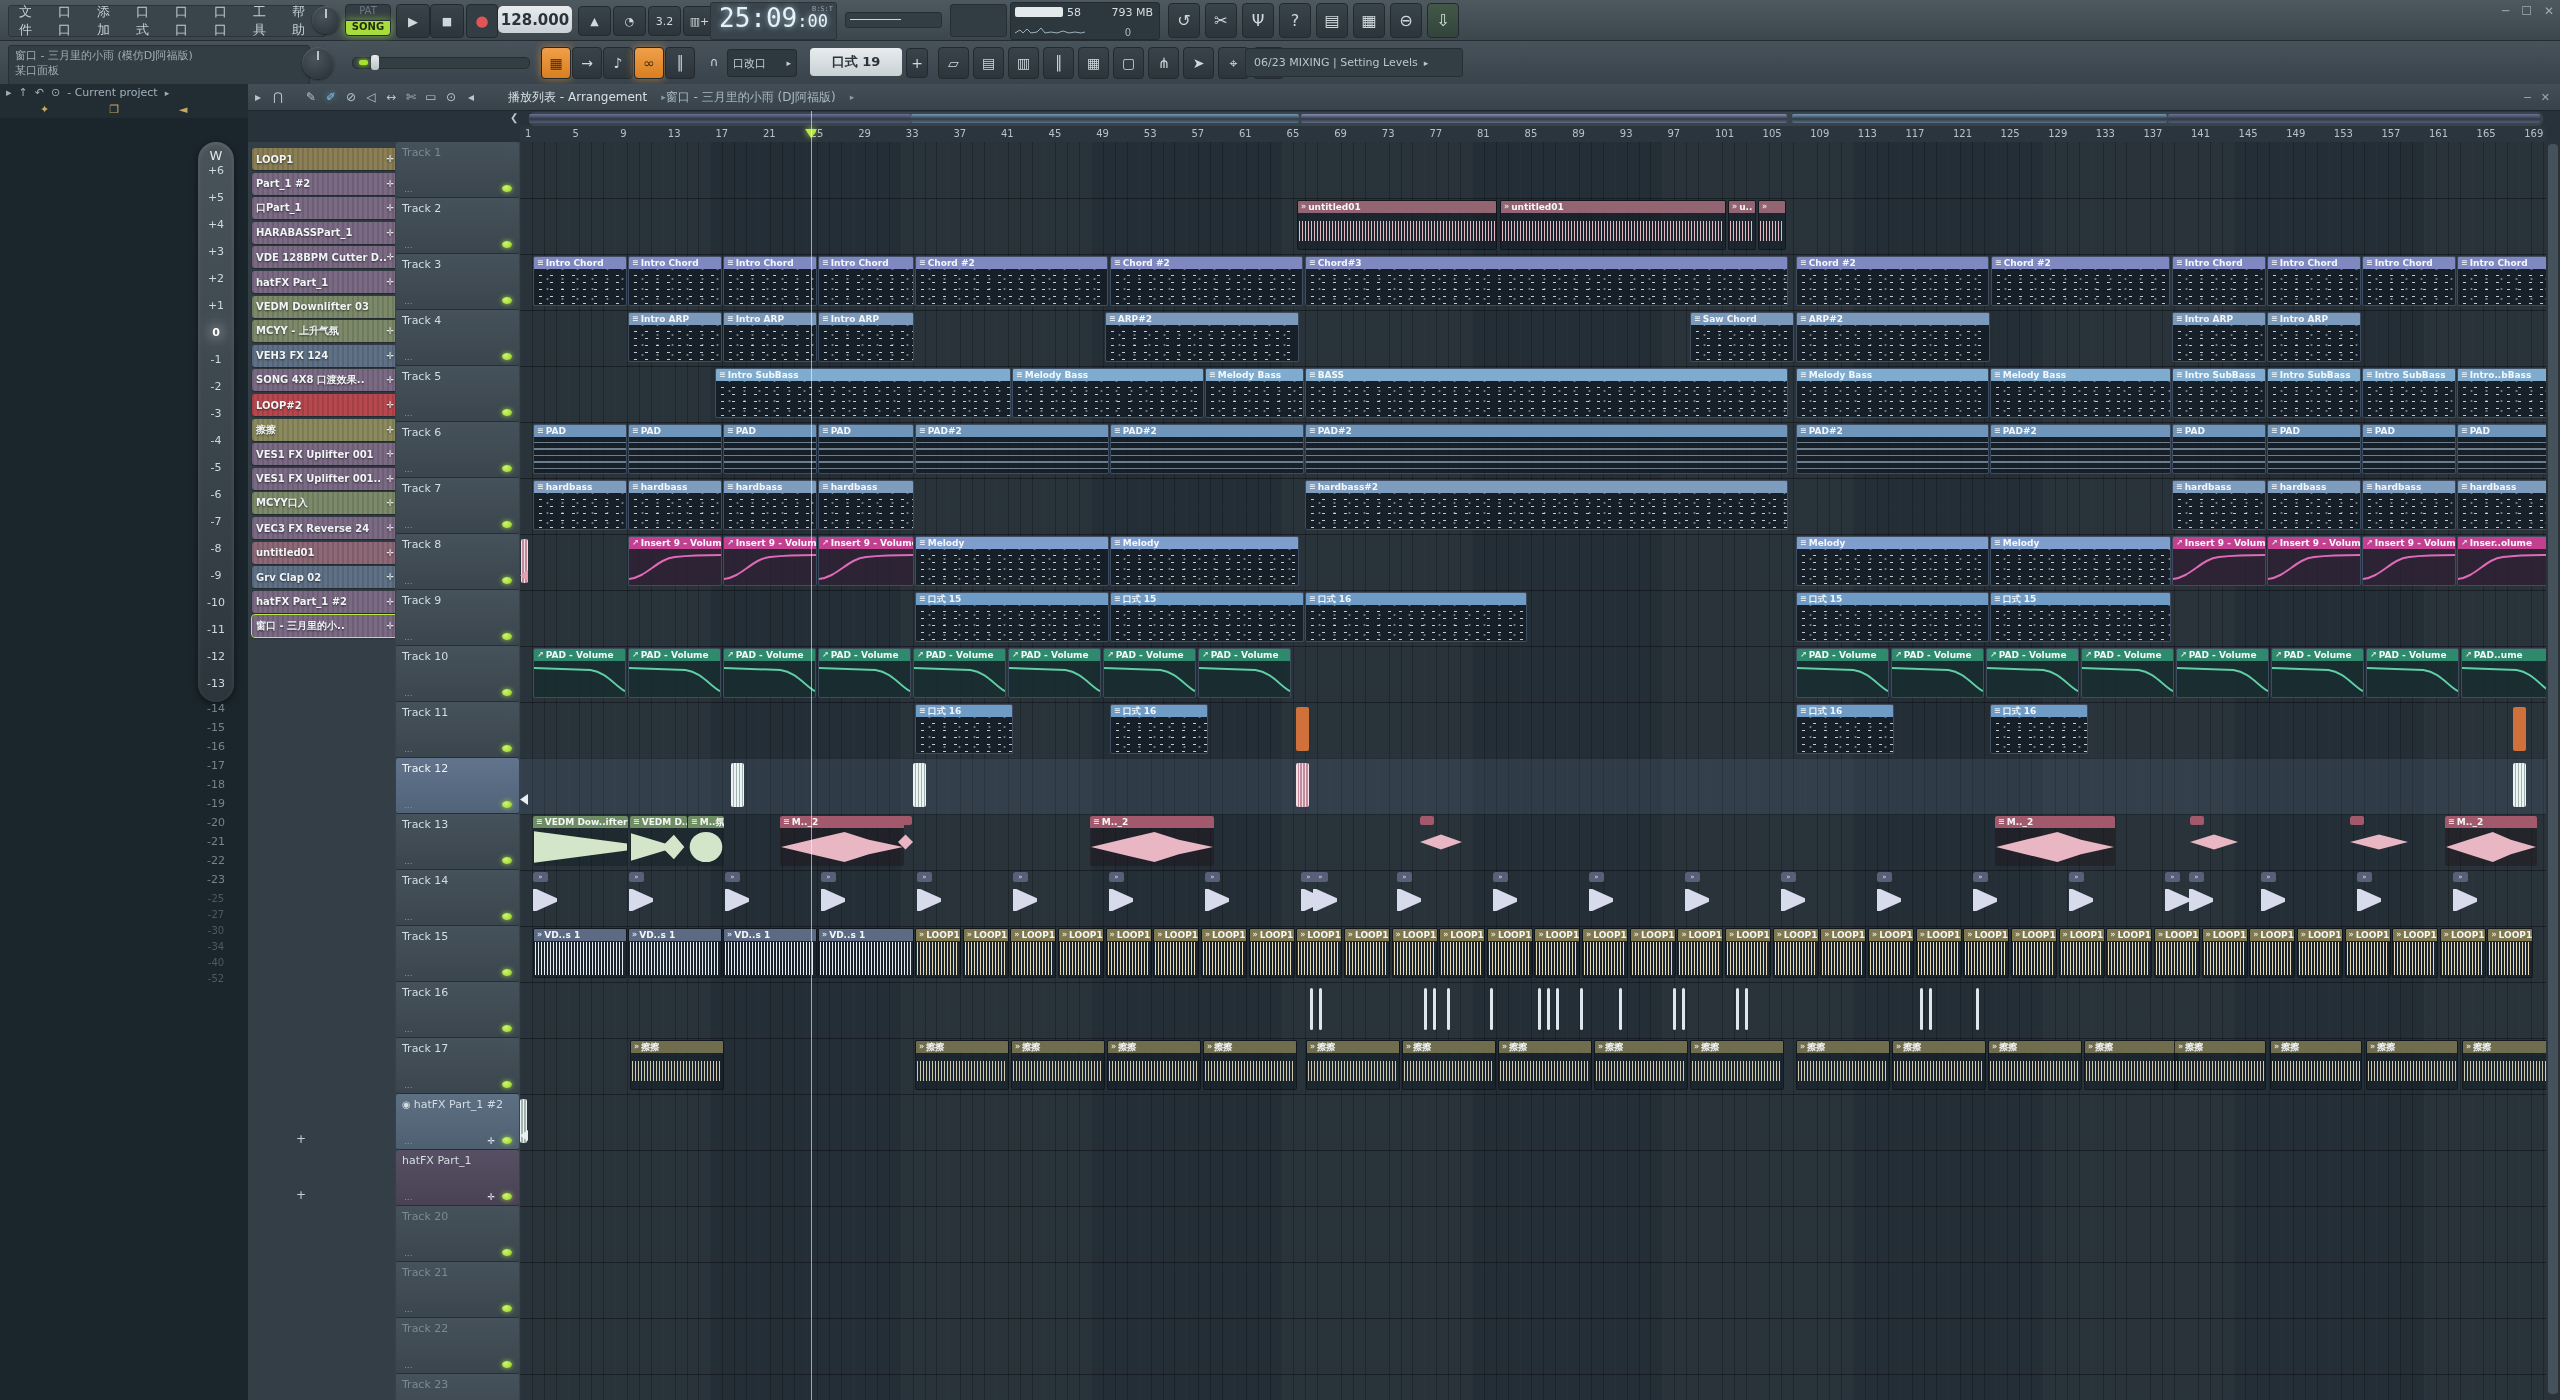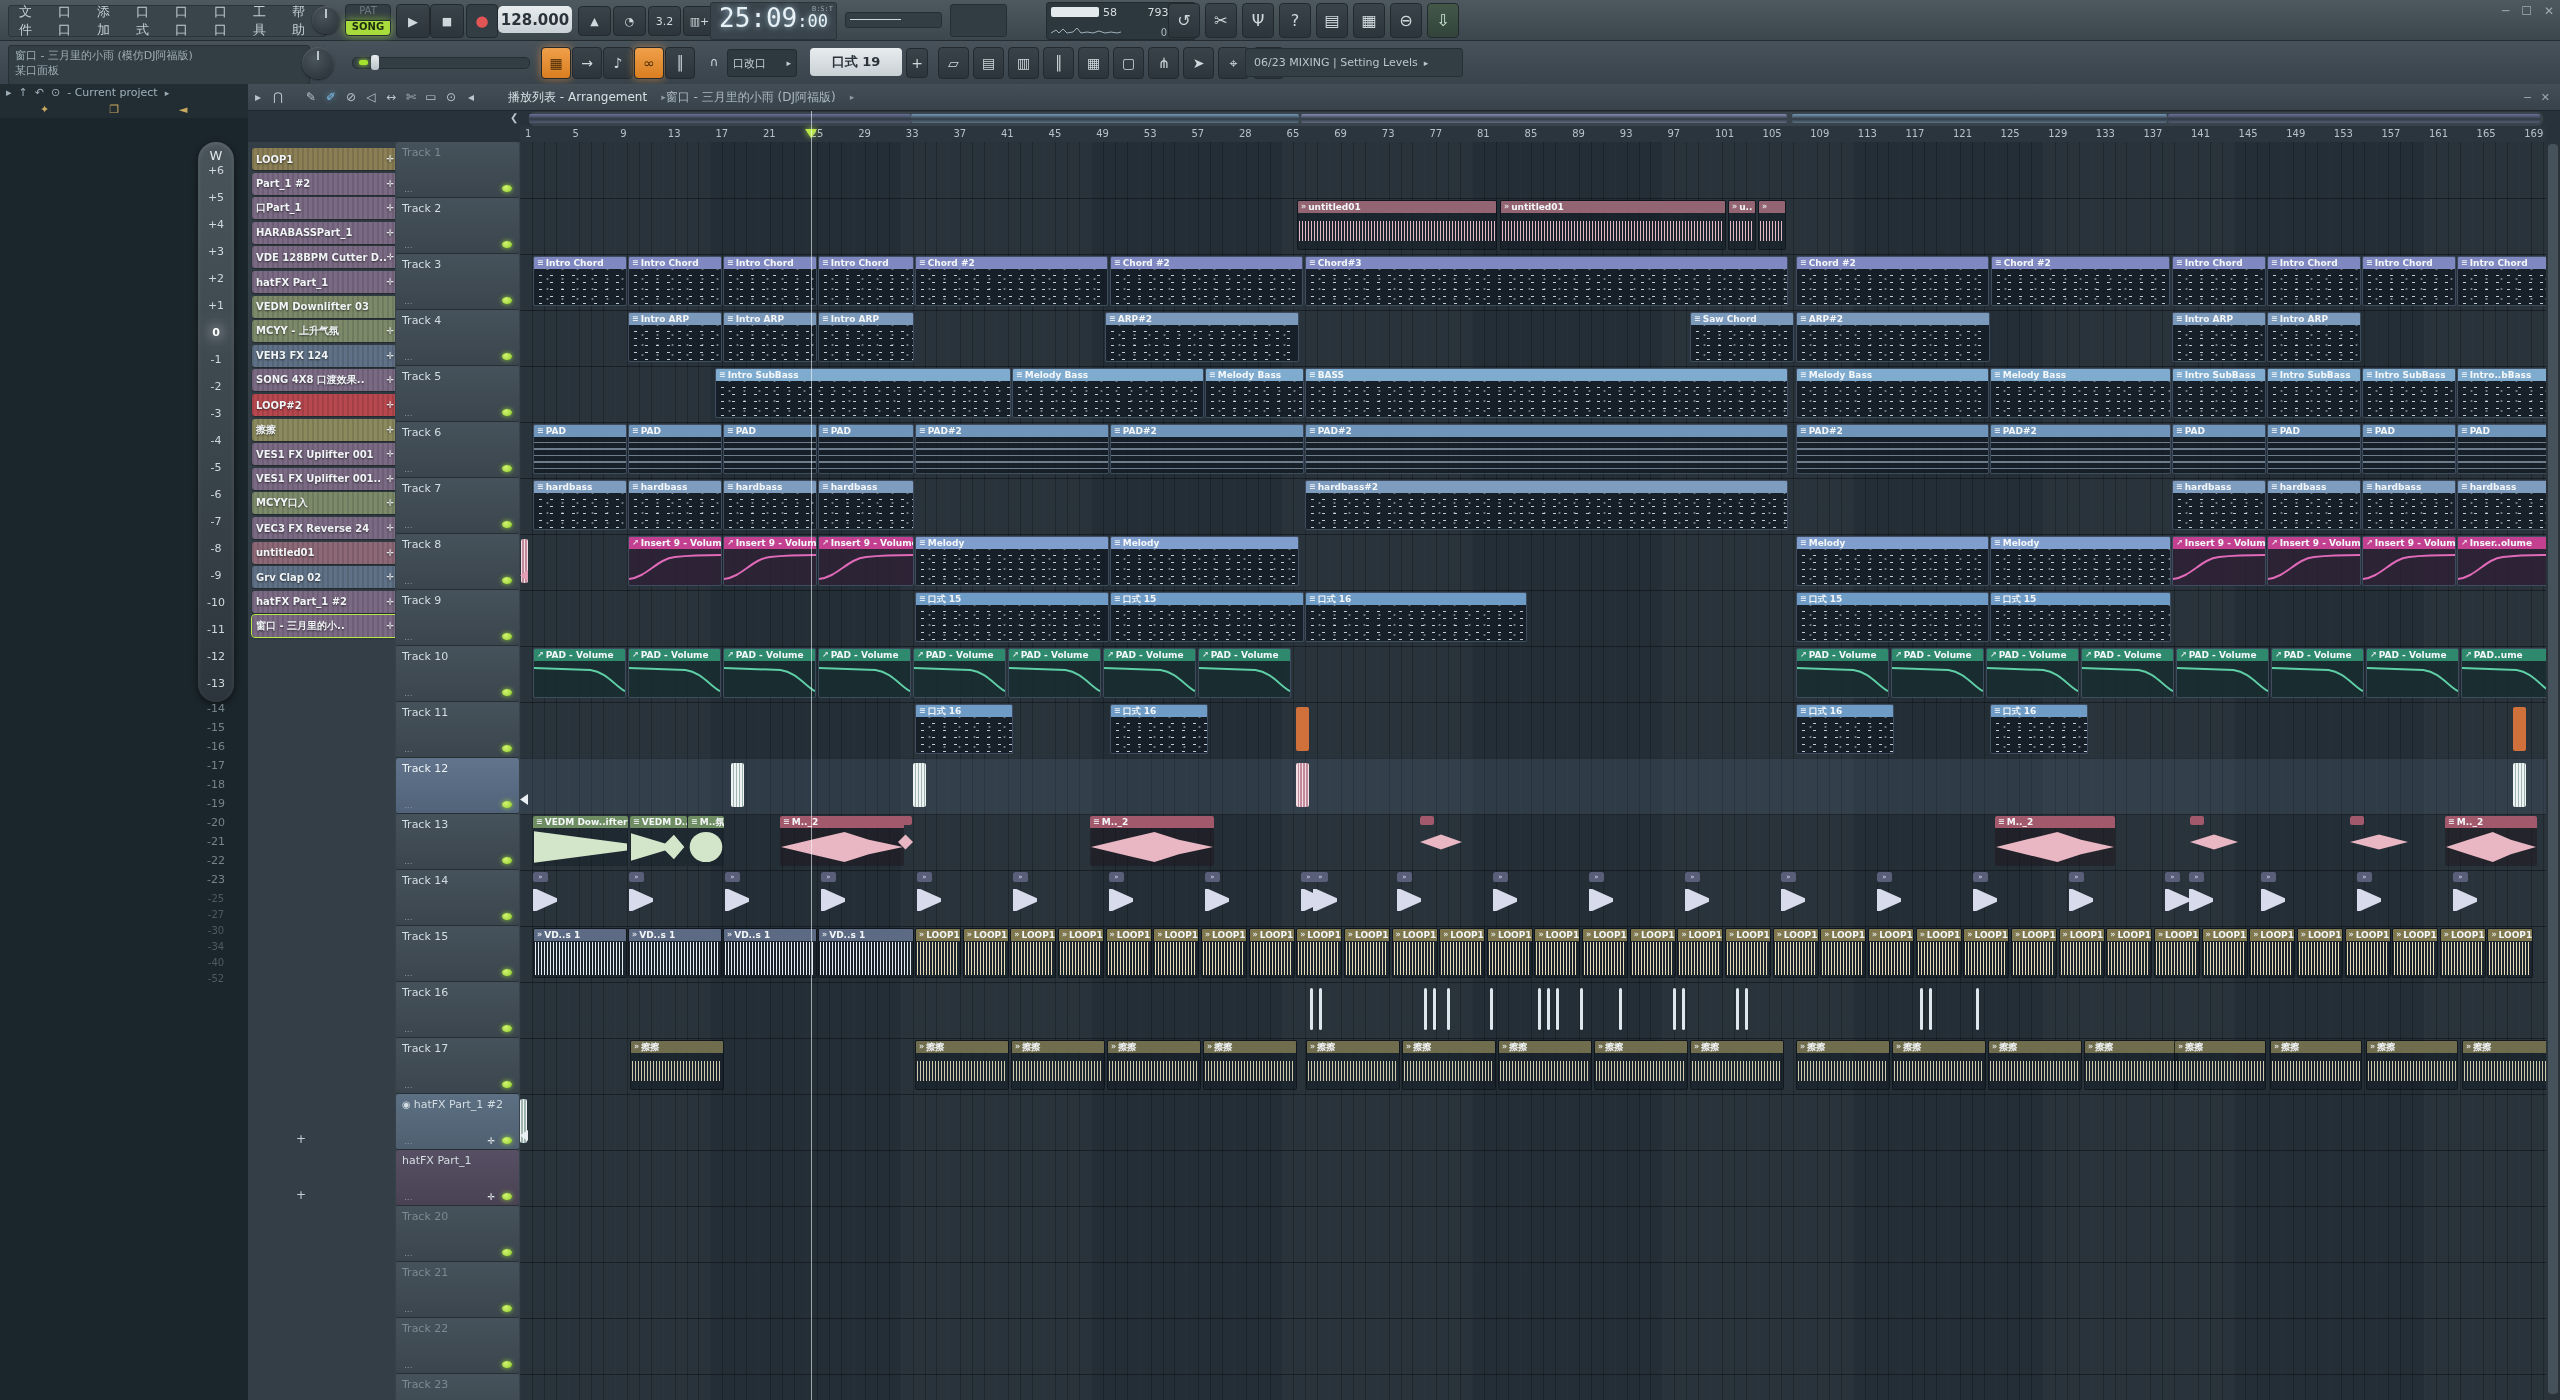--- a/index.html
+++ b/index.html
@@ -24,21 +24,21 @@
   .tempo{position:absolute;left:498px;top:6px;width:74px;height:27px;background:linear-gradient(#e8ecee,#c9d1d5);
         border-radius:5px;color:#2a3339;font-size:15px;font-weight:bold;display:flex;align-items:center;justify-content:center;}
   .timedisp{position:absolute;left:710px;top:2px;width:125px;height:36px;background:#39434b;border:1px solid #2a3339;
         border-radius:3px;display:flex;align-items:baseline;justify-content:center;color:#e8f2f6;
         font-family:"DejaVu Sans Mono",monospace;text-shadow:0 0 6px rgba(190,230,250,.8);}
   .timedisp .big{font-size:26px;} .timedisp .small{font-size:17px;}
   .bst{position:absolute;right:3px;top:2px;font-size:7px;color:#97a4ab;text-shadow:none;}
   .scrub{position:absolute;left:845px;top:12px;width:95px;height:14px;background:#333d44;border-radius:3px;border:1px solid #262e34;}
   .scrub i{position:absolute;left:4px;right:40px;top:6px;height:1px;background:#cfd8dd;}
   .panelblk{position:absolute;left:950px;top:4px;width:55px;height:31px;background:#323c43;border:1px solid #262e34;border-radius:3px;}
-  .cpu{position:absolute;left:1010px;top:2px;width:148px;height:36px;background:#2d373e;border:1px solid #232b30;border-radius:3px;font-size:11px;margin-left:36px;}
+  .cpu{position:absolute;left:1010px;top:2px;width:148px;height:36px;background:#2d373e;border:1px solid #232b30;border-radius:3px;font-size:11px;}
   .cpubar{position:absolute;left:4px;top:4px;width:48px;height:10px;background:#e4e9eb;border-radius:2px;}
   .cpuval{position:absolute;left:56px;top:3px;color:#d7dfe3;}
   .memval{position:absolute;right:6px;top:3px;color:#d7dfe3;}
   .cpugraph{position:absolute;left:4px;bottom:3px;width:70px;height:12px;}
   .cpuzero{position:absolute;right:28px;bottom:1px;font-size:10px;color:#aeb9bf;}
   .qbar{position:absolute;left:1168px;top:3px;display:flex;gap:5px;}
   .qbar .tbtn{position:relative;width:30px;height:33px;font-size:16px;}
   .qbar .tbtn.dl{background:linear-gradient(#44584a,#32443a);color:#cfe8d2;}
   .winctl{position:absolute;right:6px;top:4px;display:flex;gap:12px;font-size:12px;color:#9fabb2;}
   
@@ -382,21 +382,21 @@
         <span class="rnum" style="left: 243px;">21</span>
         <span class="rnum" style="left: 290.6px;">25</span>
         <span class="rnum" style="left: 338.2px;">29</span>
         <span class="rnum" style="left: 385.8px;">33</span>
         <span class="rnum" style="left: 433.4px;">37</span>
         <span class="rnum" style="left: 481px;">41</span>
         <span class="rnum" style="left: 528.6px;">45</span>
         <span class="rnum" style="left: 576.2px;">49</span>
         <span class="rnum" style="left: 623.8px;">53</span>
         <span class="rnum" style="left: 671.4px;">57</span>
-        <span class="rnum" style="left: 719px;">28</span>
+        <span class="rnum" style="left: 719px;">61</span>
         <span class="rnum" style="left: 766.6px;">65</span>
         <span class="rnum" style="left: 814.2px;">69</span>
         <span class="rnum" style="left: 861.8px;">73</span>
         <span class="rnum" style="left: 909.4px;">77</span>
         <span class="rnum" style="left: 957px; text-align: right;">81</span>
         <span class="rnum" style="left: 1004.6px;">85</span>
         <span class="rnum" style="left: 1052.2px;">89</span>
         <span class="rnum" style="left: 1099.8px;">93</span>
         <span class="rnum" style="left: 1147.4px;">97</span>
         <span class="rnum" style="left: 1195px;">101</span>

